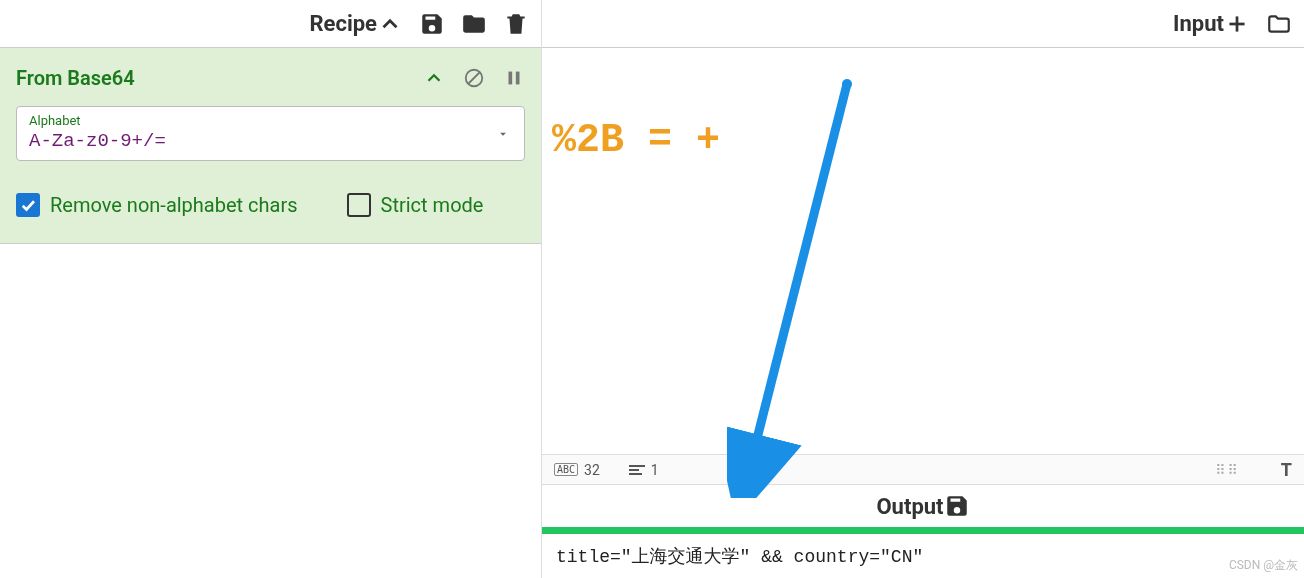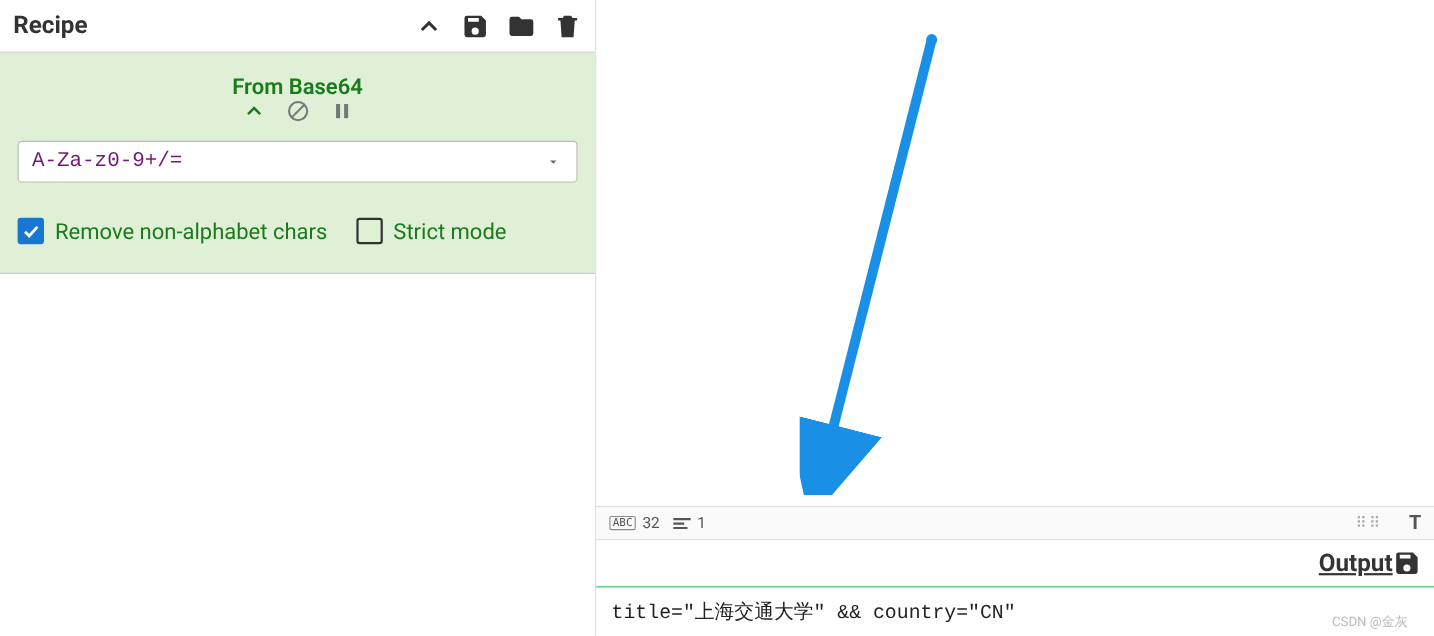--- a/index.html
+++ b/index.html
@@ -9,96 +9,95 @@
   display: flex;
   background: #fff;
   color: #333;
   position: relative;
   overflow: hidden;
 }
 .left-panel { width: 542px; border-right: 1px solid #ddd; }
 .right-panel { flex: 1; display: flex; flex-direction: column; }
 
 .panel-header {
-  display: flex; align-items: center; justify-content: space-between;
+  display: flex; align-items: center; justify-content: flex-end;
   padding: 8px 12px;
   border-bottom: 1px solid #ccc;
   height: 48px;
 }
 .panel-title { font-size: 22px; font-weight: 700; color: #333; }
 .hdr-icons { display: flex; gap: 16px; align-items: center; }
 .hdr-icons .ico { width: 26px; height: 26px; cursor: pointer; color: #333; }
 
 .operation {
   background: #dff0d6;
   padding: 18px 16px 26px 16px;
   border-bottom: 1px solid #ccc;
 }
-.op-top { display: flex; justify-content: space-between; align-items: center; margin-bottom: 16px; flex-direction: column; }
+.op-top { display: flex; justify-content: space-between; margin-bottom: 16px; }
 .op-name { font-size: 20px; font-weight: 600; color: #1b7a1b; }
 .op-ctrls { display: flex; gap: 18px; align-items: center; color: #777; }
 .op-ctrls .ico { width: 22px; height: 22px; cursor: pointer; }
 
 .select-wrap {
   background: #fff; border: 1px solid #bbb; border-radius: 4px;
   padding: 6px 12px 8px 12px;
   position: relative;
 }
 .select-label { font-size: 13px; color: #1b7a1b; margin-bottom: 2px; }
 .select-val { font-size: 19px; font-family: "Consolas","Courier New",monospace; color: #701a75; }
 .select-arrow { position: absolute; right: 14px; top: 50%; transform: translateY(-50%); color: #666; }
 
-.checks { display: flex; gap: 26px; margin-top: 32px; align-items: center; }
+.checks { display: flex; gap: 49px; margin-top: 32px; align-items: center; }
 .check { display: flex; align-items: center; gap: 10px; cursor: pointer; }
 .box { width: 24px; height: 24px; border: 2px solid #333; border-radius: 3px; display: flex; align-items:center; justify-content:center; }
 .box.checked { background: #1976d2; border-color: #1976d2; color: #fff; }
 .check-label { font-size: 20px; color: #1b7a1b; }
 
 .input-body {
   padding: 10px 14px;
   font-family: "Consolas","Courier New",monospace;
   font-size: 18px;
   color: #222;
   flex: 1;
   position: relative;
 }
 
 .stats-bar {
-  display: flex; align-items: center; gap: 12px;
+  display: flex; align-items: center; gap: 29px;
   padding: 4px 12px;
   border-top: 1px solid #ddd; border-bottom: 1px solid #ddd;
   background: #fafafa;
   font-size: 14px; color: #555;
 }
 .stats-bar .grp { display: flex; align-items: center; gap: 6px; }
 .stats-bar .dots { margin-left: auto; letter-spacing: 2px; color: #aaa; }
 .stats-bar .t-right { font-weight: 700; font-size: 18px; margin-left: 12px; }
 
 .output-header {
-  display: flex; align-items: center; justify-content: flex-end;
+  display: flex; align-items: center; justify-content: center;
   padding: 8px 12px;
-  border-bottom: 1px solid #22c55e;
-  text-decoration: underline;
+  border-bottom: 7px solid #22c55e;
 }
 .output-body {
   padding: 10px 14px;
   font-family: "Consolas","Courier New",monospace;
   font-size: 18px; color: #222;
 }
 
 .annotation {
   position: absolute;
   font-size: 40px;
   font-weight: 600;
   color: #f0a020;
 }
 .arrow-svg { position: absolute; }
 
 .watermark {
-  position: absolute; bottom: 4px; right: 24px;
+  position: absolute; bottom: 4px; right: 6px;
   font-size: 12px; color: #bbb;
 }
 svg { display: block; }
 .mono-badge { font-family: monospace; border: 1px solid #888; padding: 0 2px; font-size: 10px; border-radius: 2px; }
 </style>
 </head>
 <body>
 
 <div class="left-panel">
   <div class="panel-header">
@@ -145,20 +144,21 @@
         <span class="ico">
           <svg viewBox="0 0 24 24" fill="currentColor">
               <rect x="6" y="5" width="4" height="14"></rect>
               <rect x="14" y="5" width="4" height="14"></rect>
             </svg>
         </span>
       </div>
     </div>
 
     <div class="select-wrap">
+      <div class="select-label">Alphabet</div>
       <div class="select-val">A-Za-z0-9+/=</div>
       <span class="select-arrow">
         <svg width="14" height="14" viewBox="0 0 24 24" fill="currentColor">
             <path d="M7 10l5 5 5-5z"></path>
           </svg>
       </span>
     </div>
 
     <div class="checks">
       <div class="check">
@@ -171,22 +171,39 @@
       </div>
       <div class="check">
         <div class="box"></div>
         <span class="check-label">Strict mode</span>
       </div>
     </div>
   </div>
 </div>
 
 <div class="right-panel">
+  <div class="panel-header">
+    <div class="panel-title">Input</div>
+    <div class="hdr-icons">
+      <span class="ico">
+        <svg viewBox="0 0 24 24" fill="none" stroke="currentColor" stroke-width="2.5">
+            <line x1="12" y1="5" x2="12" y2="19"></line>
+            <line x1="5" y1="12" x2="19" y2="12"></line>
+          </svg>
+      </span>
+      <span class="ico">
+        <svg viewBox="0 0 24 24" fill="none" stroke="currentColor" stroke-width="2">
+            <path d="M3 7a2 2 0 0 1 2-2h4l2 2h8a2 2 0 0 1 2 2v8a2 2 0 0 1-2 2H5a2 2 0 0 1-2-2V7z"></path>
+          </svg>
+      </span>
+    </div>
+  </div>
 
   <div class="input-body">
+    <div class="annotation" style="left:10px; top:70px;">%2B = +</div>
     <svg class="arrow-svg" style="left:185px; top:30px;" width="140" height="420">
       <defs>
         <marker id="ah" markerWidth="10" markerHeight="10" refX="5" refY="5" orient="auto">
           <path d="M0,0 L10,5 L0,10 z" fill="#1a8fe6"></path>
         </marker>
       </defs>
       <line x1="120" y1="6" x2="20" y2="400" stroke="#1a8fe6" stroke-width="9" marker-end="url(#ah)"></line>
       <circle cx="120" cy="6" r="5" fill="#1a8fe6"></circle>
     </svg>
   </div>

